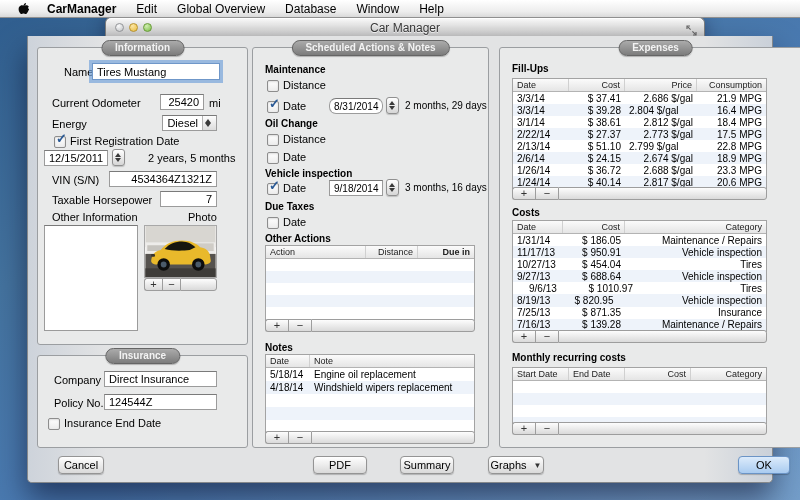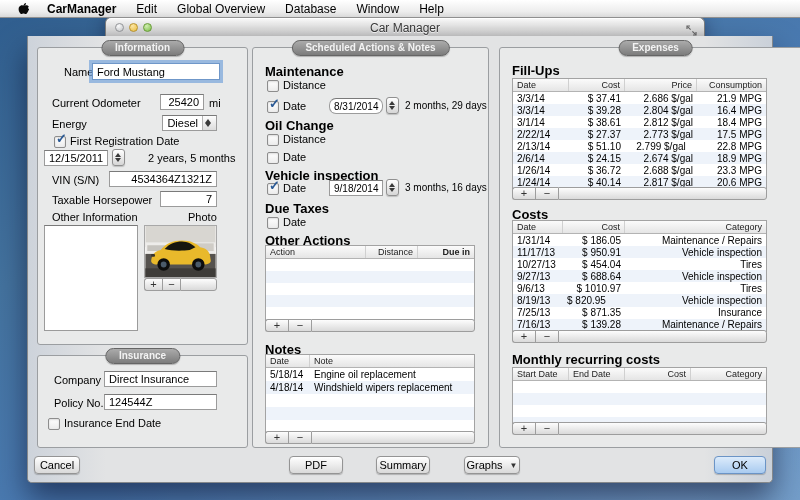--- a/index.html
+++ b/index.html
@@ -32,21 +32,21 @@
     box-shadow:0 16px 30px rgba(0,0,25,.5);}
   .tint{position:absolute;top:0;bottom:0;pointer-events:none;}
   .tint-left{left:0;width:78px;border-radius:0 0 0 5px;background:linear-gradient(to right,rgba(55,95,150,.12),rgba(55,95,150,0));}
   .tint-right{right:0;width:68px;border-radius:0 0 5px 0;background:linear-gradient(to left,rgba(55,95,150,.14),rgba(55,95,150,0));}
   
   .panel{position:absolute;background:#e9eaea;border:1px solid #9b9ea1;border-radius:3px;box-sizing:border-box;}
   .pill{position:absolute;top:-8px;left:50%;transform:translateX(-50%);white-space:nowrap;z-index:4;
     background:linear-gradient(#ababab,#7c7c7c);border:1px solid #656565;border-radius:9px;
     color:#f3f3f3;font-size:10px;font-weight:bold;padding:1px 13px 2px;box-shadow:0 1px 1px rgba(0,0,0,.25);}
   .lbl{position:absolute;font-size:11px;white-space:nowrap;}
-  .btitle{position:absolute;font-size:13px;font-weight:bold;white-space:nowrap;}
+  .btitle{position:absolute;font-size:10px;font-weight:bold;white-space:nowrap;}
   .field{position:absolute;background:#fff;border:1px solid #9b9b9b;border-top-color:#7a7a7a;box-sizing:border-box;
     font-size:11px;display:flex;align-items:center;padding:0 4px;height:16px;}
   .field.right{justify-content:flex-end;}
   .field.focused{box-shadow:0 0 0 3px rgba(104,155,216,.62);border-color:#6f97c9;}
   .tarea{position:absolute;background:#fff;border:1px solid #9b9b9b;border-top-color:#7a7a7a;box-sizing:border-box;}
   .cb{position:absolute;width:12px;height:12px;border-radius:2px;box-sizing:border-box;
     background:linear-gradient(#ffffff,#ececec);border:1px solid #8d8d8d;box-shadow:inset 0 1px 2px rgba(0,0,0,.14);}
   .cb .mark{position:absolute;left:1px;top:-6px;font-size:13px;font-weight:bold;color:#2b5a95;}
   .stepper{position:absolute;width:13px;height:17px;border-radius:3px;box-sizing:border-box;
     background:linear-gradient(#ffffff,#d6d6d6);border:1px solid #909090;box-shadow:0 1px 1px rgba(0,0,0,.18);}
@@ -70,21 +70,21 @@
   .seg{box-sizing:border-box;width:23px;text-align:center;font-size:11px;line-height:11px;color:#333;
     background:linear-gradient(#fdfdfd,#dadada);border:1px solid #9d9d9d;border-right:none;}
   .seg:first-child{border-radius:3px 0 0 3px;}
   .seg-fill{flex:1;border-right:1px solid #9d9d9d;border-radius:0 3px 3px 0;}
   .pm-small .seg{width:18px;}
   
   .photo-box{position:absolute;background:#fff;border:1px solid #a8a8a8;box-sizing:border-box;}
   
   .btn{position:absolute;height:18px;box-sizing:border-box;border-radius:4px;font-size:11px;
     background:linear-gradient(#ffffff,#d9d9d9);border:1px solid #949494;
-    display:flex;align-items:center;justify-content:center;box-shadow:0 1px 1px rgba(0,0,0,.22);}
+    display:flex;align-items:center;justify-content:center;box-shadow:0 1px 1px rgba(0,0,0,.22);margin-left:24px;}
   .btn-default{background:linear-gradient(#dcebfb,#a9cbf0);border-color:#6b94c6;}
   .dd{font-size:8px;margin-left:7px;color:#333;}
 </style>
 </head>
 <body>
 
 <div class="screen">
 
   <div class="menubar">
     <span class="apple">
@@ -118,21 +118,21 @@
   </div>
 
   <div class="sheet">
     <div class="tint tint-left"></div>
     <div class="tint tint-right"></div>
 
     <div class="panel" style="left:9px;top:11px;width:211px;height:298px;">
       <span class="pill">Information</span>
 
       <span class="lbl" style="left:26px;top:18px;">Name</span>
-      <div class="field focused" style="left:54px;top:15px;width:128px;height:17px;">Ford Mustang</div>
+      <div class="field focused" style="left:54px;top:15px;width:128px;height:17px;">Tires Mustang</div>
 
       <span class="lbl" style="left:14px;top:49px;">Current Odometer</span>
       <div class="field right" style="left:122px;top:46px;width:44px;">25420</div>
       <span class="lbl" style="left:171px;top:49px;">mi</span>
 
       <span class="lbl" style="left:14px;top:70px;">Energy</span>
       <div class="popup" style="left:124px;top:67px;width:55px;">
         <span class="pval">Diesel</span>
         <span class="pstep">
             <span class="st-up"></span>
@@ -287,39 +287,39 @@
           <div class="tbody">
             <div class="tr">
               <span class="td" style="width: 56px;">3/3/14</span>
               <span class="td" style="width: 56px; text-align: right;">$ 37.41</span>
               <span class="td" style="width: 72px; text-align: right;">2.686 $/gal</span>
               <span class="td" style="flex: 1 1 0%; text-align: right;">21.9 MPG</span>
             </div>
             <div class="tr">
               <span class="td" style="width: 56px;">3/3/14</span>
               <span class="td" style="width: 56px; text-align: right;">$ 39.28</span>
-              <span class="td" style="width: 72px; text-align: right;">2.804 $/gal</span>
+              <span class="td" style="width: 72px; text-align: left;">2.804 $/gal</span>
               <span class="td" style="flex: 1 1 0%; text-align: right;">16.4 MPG</span>
             </div>
             <div class="tr">
               <span class="td" style="width: 56px;">3/1/14</span>
               <span class="td" style="width: 56px; text-align: right;">$ 38.61</span>
               <span class="td" style="width: 72px; text-align: right;">2.812 $/gal</span>
               <span class="td" style="flex: 1 1 0%; text-align: right;">18.4 MPG</span>
             </div>
             <div class="tr">
               <span class="td" style="width: 56px;">2/22/14</span>
               <span class="td" style="width: 56px; text-align: right;">$ 27.37</span>
               <span class="td" style="width: 72px; text-align: right;">2.773 $/gal</span>
               <span class="td" style="flex: 1 1 0%; text-align: right;">17.5 MPG</span>
             </div>
             <div class="tr">
               <span class="td" style="width: 56px;">2/13/14</span>
               <span class="td" style="width: 56px; text-align: right;">$ 51.10</span>
-              <span class="td" style="width: 72px; text-align: center;">2.799 $/gal</span>
+              <span class="td" style="width: 72px; text-align: left;">2.799 $/gal</span>
               <span class="td" style="flex: 1 1 0%; text-align: right;">22.8 MPG</span>
             </div>
             <div class="tr">
               <span class="td" style="width: 56px;">2/6/14</span>
               <span class="td" style="width: 56px; text-align: right;">$ 24.15</span>
               <span class="td" style="width: 72px; text-align: right;">2.674 $/gal</span>
               <span class="td" style="flex: 1 1 0%; text-align: right;">18.9 MPG</span>
             </div>
             <div class="tr">
               <span class="td" style="width: 56px;">1/26/14</span>
@@ -363,27 +363,27 @@
               <span class="td" style="width: 50px;">10/27/13</span>
               <span class="td" style="width: 62px; text-align: right;">$ 454.04</span>
               <span class="td" style="flex: 1 1 0%; text-align: right;">Tires</span>
             </div>
             <div class="tr">
               <span class="td" style="width: 50px;">9/27/13</span>
               <span class="td" style="width: 62px; text-align: right;">$ 688.64</span>
               <span class="td" style="flex: 1 1 0%; text-align: right;">Vehicle inspection</span>
             </div>
             <div class="tr">
-              <span class="td" style="width: 50px;">9/6/13</span>
+              <span class="td" style="width: 50px; margin-left: 12px;">9/6/13</span>
               <span class="td" style="width: 62px; text-align: right;">$ 1010.97</span>
               <span class="td" style="flex: 1 1 0%; text-align: right;">Tires</span>
             </div>
             <div class="tr">
               <span class="td" style="width: 50px;">8/19/13</span>
-              <span class="td" style="width: 62px; text-align: left;">$ 820.95</span>
+              <span class="td" style="width: 62px; text-align: center;">$ 820.95</span>
               <span class="td" style="flex: 1 1 0%; text-align: right;">Vehicle inspection</span>
             </div>
             <div class="tr">
               <span class="td" style="width: 50px;">7/25/13</span>
               <span class="td" style="width: 62px; text-align: right;">$ 871.35</span>
               <span class="td" style="flex: 1 1 0%; text-align: right;">Insurance</span>
             </div>
             <div class="tr">
               <span class="td" style="width: 50px;">7/16/13</span>
               <span class="td" style="width: 62px; text-align: right;">$ 139.28</span>

